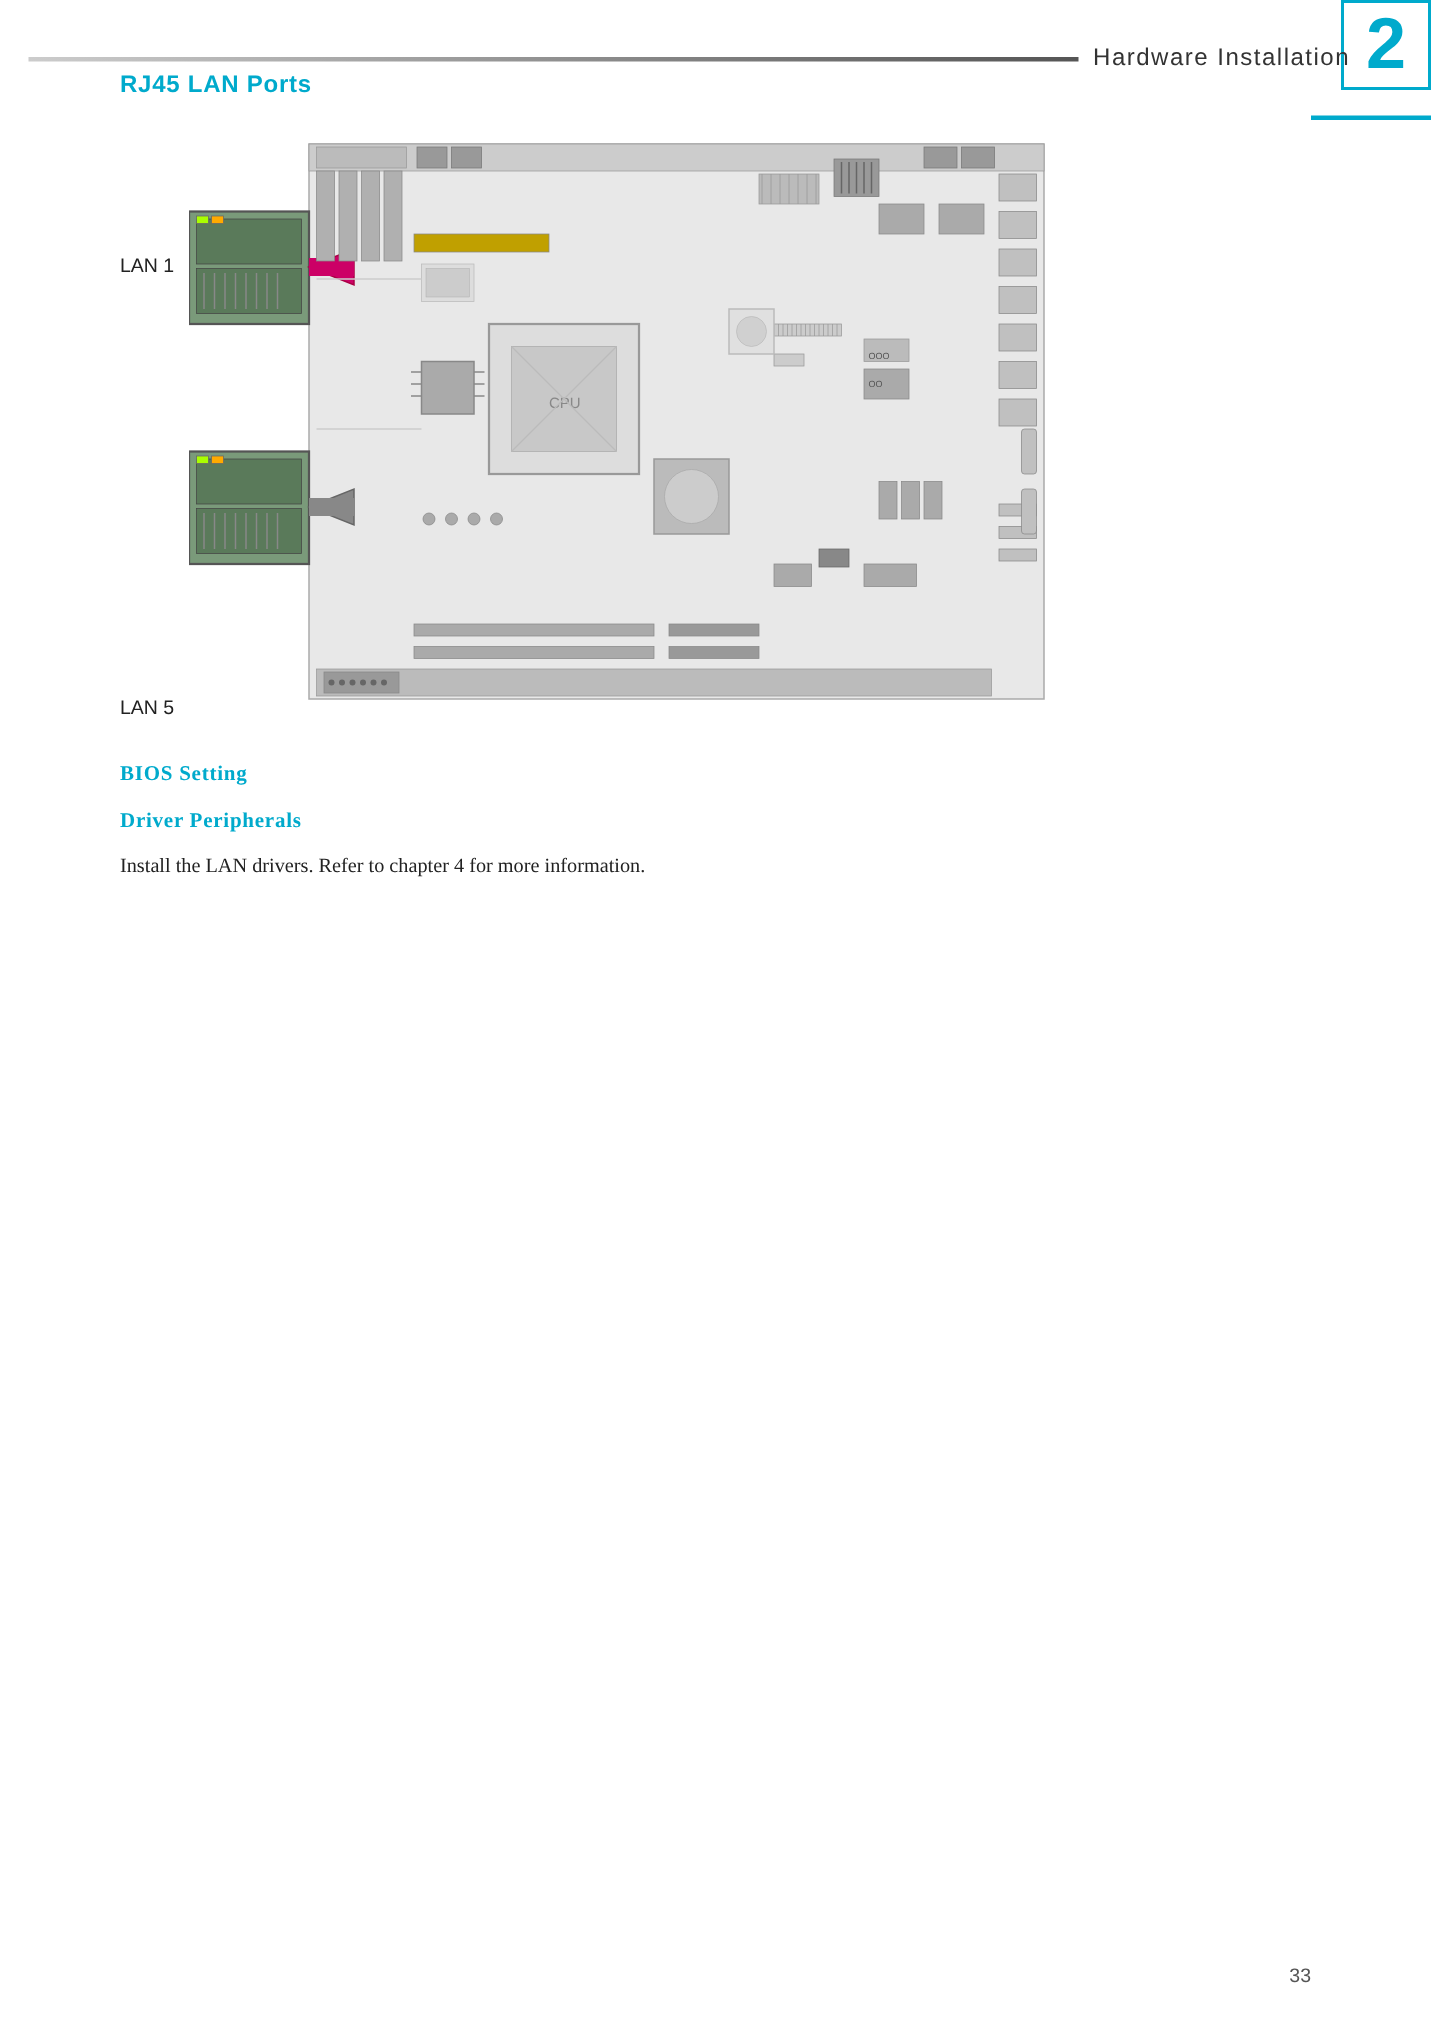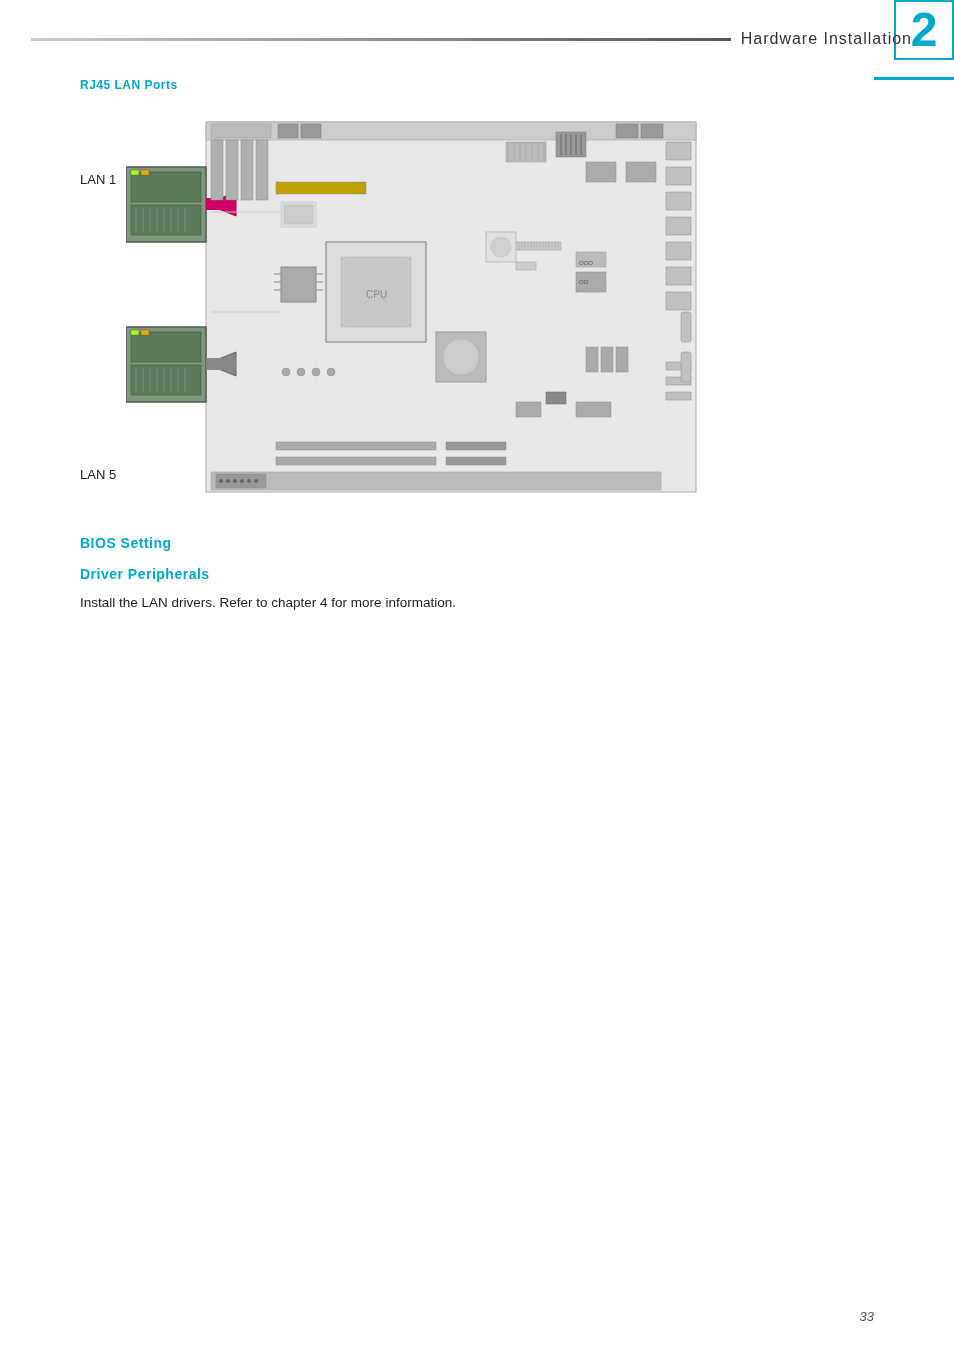--- a/index.html
+++ b/index.html
@@ -46,22 +46,21 @@
       right: 0;
       width: 100%;
       height: 3px;
       background: #00aacc;
     }
 
     
     .header-area {
       position: relative;
       margin-top: 30px;
-      padding-right: 32px;
-      margin-bottom: 30px;
+      padding-right: 44px;
     }
 
     .header-line-container {
       display: flex;
       align-items: center;
       justify-content: flex-end;
       padding-right: 10px;
     }
 
     .header-line {
@@ -79,21 +78,21 @@
       letter-spacing: 1px;
       white-space: nowrap;
     }
 
     
     .main-content {
       padding: 0 80px 60px 80px;
     }
 
     .section-heading {
-      font-size: 12px;
+      font-size: 16px;
       color: #00aacc;
       font-weight: bold;
       margin-bottom: 20px;
       letter-spacing: 0.5px;
     }
 
     .subsection-heading {
       font-size: 14px;
       color: #00aacc;
       font-weight: bold;
@@ -105,21 +104,21 @@
       font-size: 13.5px;
       color: #222;
       line-height: 1.7;
       text-align: justify;
       margin-bottom: 20px;
     }
 
     
     .diagram-container {
       display: flex;
-      align-items: flex-start;
+      align-items: flex-end;
       margin-bottom: 30px;
       position: relative;
     }
 
     .lan-labels {
       display: flex;
       flex-direction: column;
       justify-content: space-between;
       margin-right: 10px;
       padding-top: 60px;
@@ -137,25 +136,25 @@
       flex: 1;
     }
 
     
     .page-number {
       position: absolute;
       bottom: 30px;
       right: 80px;
       font-size: 13px;
       color: #555;
-      font-style: italic;
     }
 
     .divider-section {
       margin-bottom: 15px;
+      font-family: Liberation Serif, serif;
     }
   </style>
 </head>
 <body>
 
 <div class="corner-decoration">
   <div class="corner-box">
     <span class="corner-number">2</span>
   </div>
   <div class="corner-line"></div>

